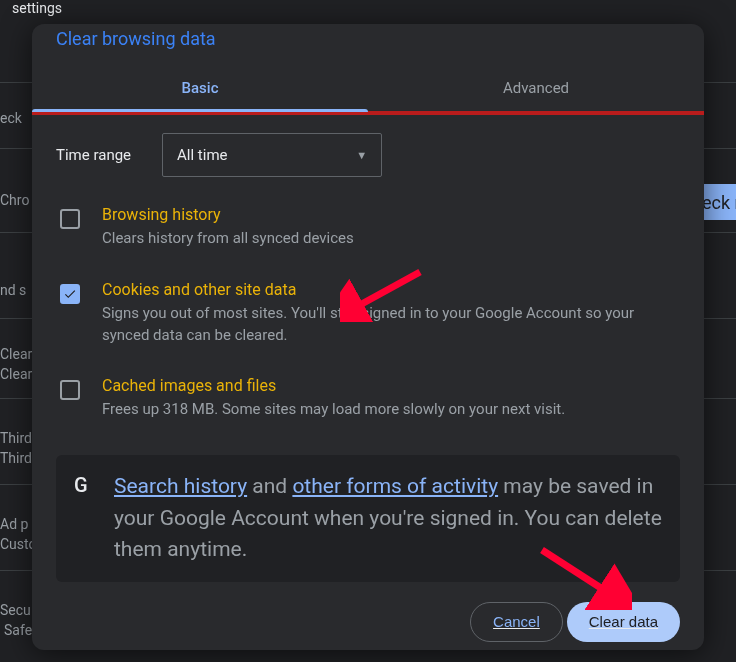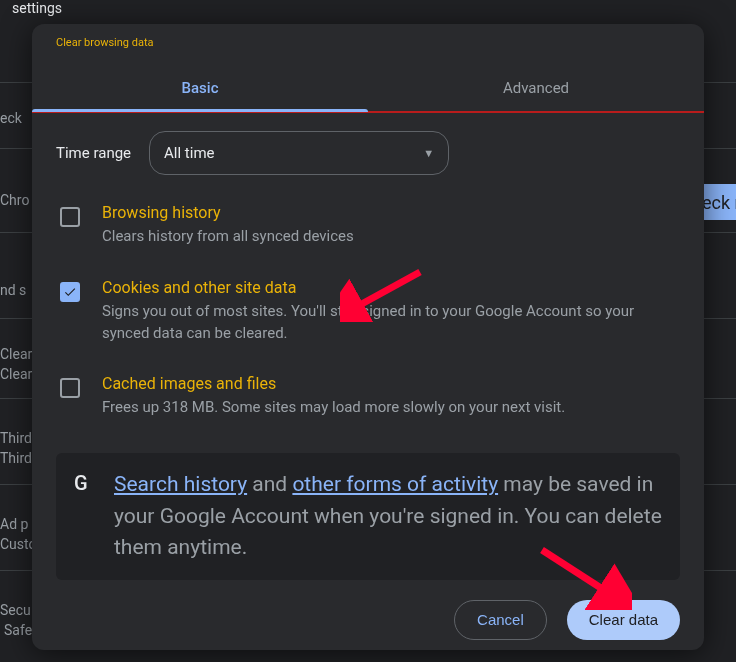--- a/index.html
+++ b/index.html
@@ -40,28 +40,28 @@
     left: 32px; top: 24px;
     width: 672px; height: 626px;
     background: #292a2d;
     border-radius: 12px;
     box-shadow: 0 4px 30px rgba(0,0,0,0.6);
     display: flex; flex-direction: column;
     overflow: hidden;
   }
 
   .dlg-title {
-    padding: 12px 24px 10px 24px;
-    font-size: 11px;
-    color: #eab308;
+    padding: 4px 24px 10px 24px;
+    font-size: 18px;
+    color: #3b82f6;
   }
 
   .tabs {
     display: flex;
-    border-bottom: 2px solid #b91c1c;
+    border-bottom: 4px solid #b91c1c;
     margin-top: 8px;
   }
   .tab {
     flex: 1;
     text-align: center;
     padding: 12px 0 14px 0;
     font-size: 15px;
     color: #9aa0a6;
     cursor: pointer;
     position: relative;
@@ -78,28 +78,28 @@
   }
 
   .body {
     padding: 18px 24px 0 24px;
     flex: 1;
     display: flex; flex-direction: column;
     gap: 0;
   }
 
   .time-row {
-    display: flex; align-items: center; gap: 18px;
+    display: flex; align-items: center; gap: 31px;
     margin-bottom: 28px;
   }
   .time-label { color: #e8eaed; font-size: 15px; }
   .select {
-    width: 300px; height: 44px;
+    width: 220px; height: 44px;
     border: 1px solid #5f6368;
-    border-radius: 16px;
+    border-radius: 2px;
     display: flex; align-items: center; justify-content: space-between;
     padding: 0 14px;
     color: #e8eaed;
     font-size: 15px;
     cursor: pointer;
     background: transparent;
   }
   .select .chev { color: #9aa0a6; font-size: 11px; }
 
   .option {
@@ -145,23 +145,24 @@
     margin-top: 2px;
   }
   .info-text {
     color: #9aa0a6; font-size: 21px; line-height: 1.5;
   }
   .info-text a {
     color: #8ab4f8; text-decoration: underline; cursor: pointer;
   }
 
   .footer {
-    display: flex; justify-content: flex-end; gap: 20px;
+    display: flex; justify-content: flex-end; gap: 4px;
     padding: 20px 24px 22px 24px;
     margin-top: auto;
+    text-decoration: underline;
   }
   .btn {
     height: 40px;
     padding: 0 22px;
     border-radius: 20px;
     font-size: 15px;
     cursor: pointer;
     display: flex; align-items: center; justify-content: center;
     border: none;
   }

